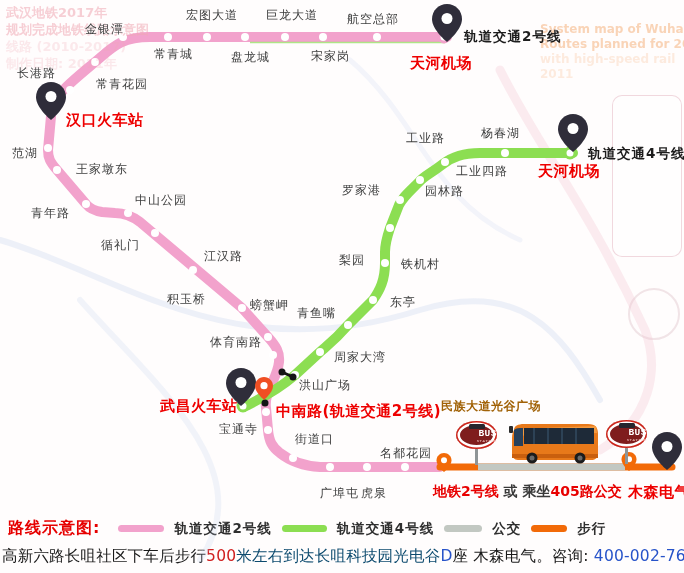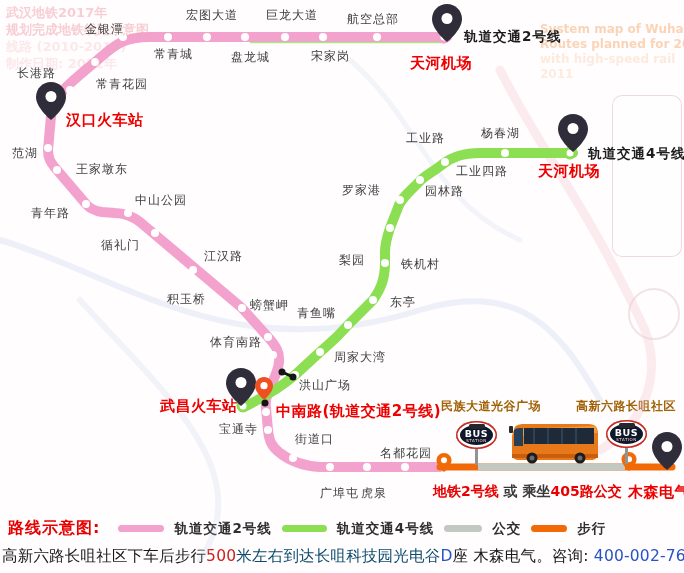--- a/index.html
+++ b/index.html
@@ -26,23 +26,23 @@
   .busstop{
     position:absolute;font-size:12px;font-weight:bold;color:#a16207;
     white-space:nowrap;letter-spacing:.5px;
   }
   .wm{position:absolute;white-space:nowrap;font-weight:bold;}
   .wm-left{color:#f0a9b4;font-size:13px;line-height:17px;}
   .wm-right{color:#f6b98a;font-size:12px;line-height:15px;}
   
   .bus-sign{
     position:absolute;width:41px;height:28px;border-radius:50%;
-    background:#0f172a;
+    background:#7f1d1d;
     box-shadow:inset 0 0 0 1.5px #cd2318, inset 0 0 0 4px #ffffff;
-    text-align:center;z-index:6;
+    text-align:right;z-index:6;font-family:Liberation Mono, monospace;
   }
   .bus-sign .glyph{
     position:absolute;left:50%;top:3px;transform:translateX(-50%);
     width:16px;height:5px;background:#26262e;border-radius:1.5px;
   }
   .bus-sign .t1{
     position:absolute;left:0;right:0;top:8px;color:#fff;font-weight:bold;
     font-size:9.5px;letter-spacing:.5px;line-height:10px;
   }
   .bus-sign .t2{
@@ -271,21 +271,20 @@
     <div class="t1">BUS</div>
     <div class="t2">STATION</div>
   </div>
   <div class="bus-sign" style="left:606px;top:420px">
     <span class="glyph"></span>
     <div class="t1">BUS</div>
     <div class="t2">STATION</div>
   </div>
 
   <div class="busstop" style="left:441px;top:398px">民族大道光谷广场</div>
-  <div class="busstop" style="left:576px;top:398px">高新六路长咀社区</div>
 
   <div id="bus-caption"><span style="color: rgb(232, 0, 0);">地铁2号线</span><span style="color: rgb(58, 58, 58);"> 或 </span><span style="color: rgb(58, 58, 58);">乘坐</span><span style="color: rgb(232, 0, 0);">405路公交</span></div>
 
   <div id="legend">
     <span class="ltitle">路线示意图:</span>
   <span class="swatch" style="background: rgb(242, 162, 204); width: 46px;"></span>
       <span class="llabel">轨道交通2号线</span>
       <span class="swatch" style="background: rgb(140, 222, 82); width: 45px;"></span>
       <span class="llabel">轨道交通4号线</span>
       <span class="swatch" style="background: rgb(194, 200, 194); width: 38px;"></span>

